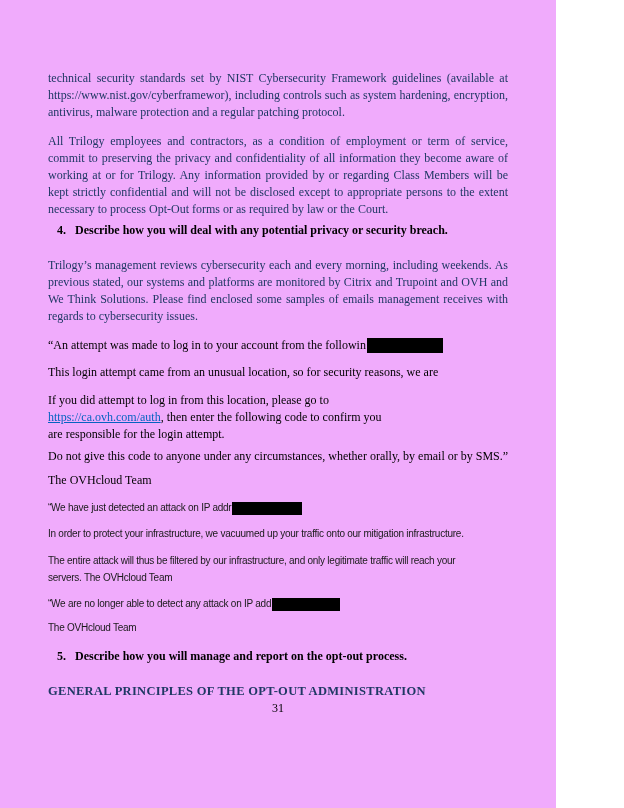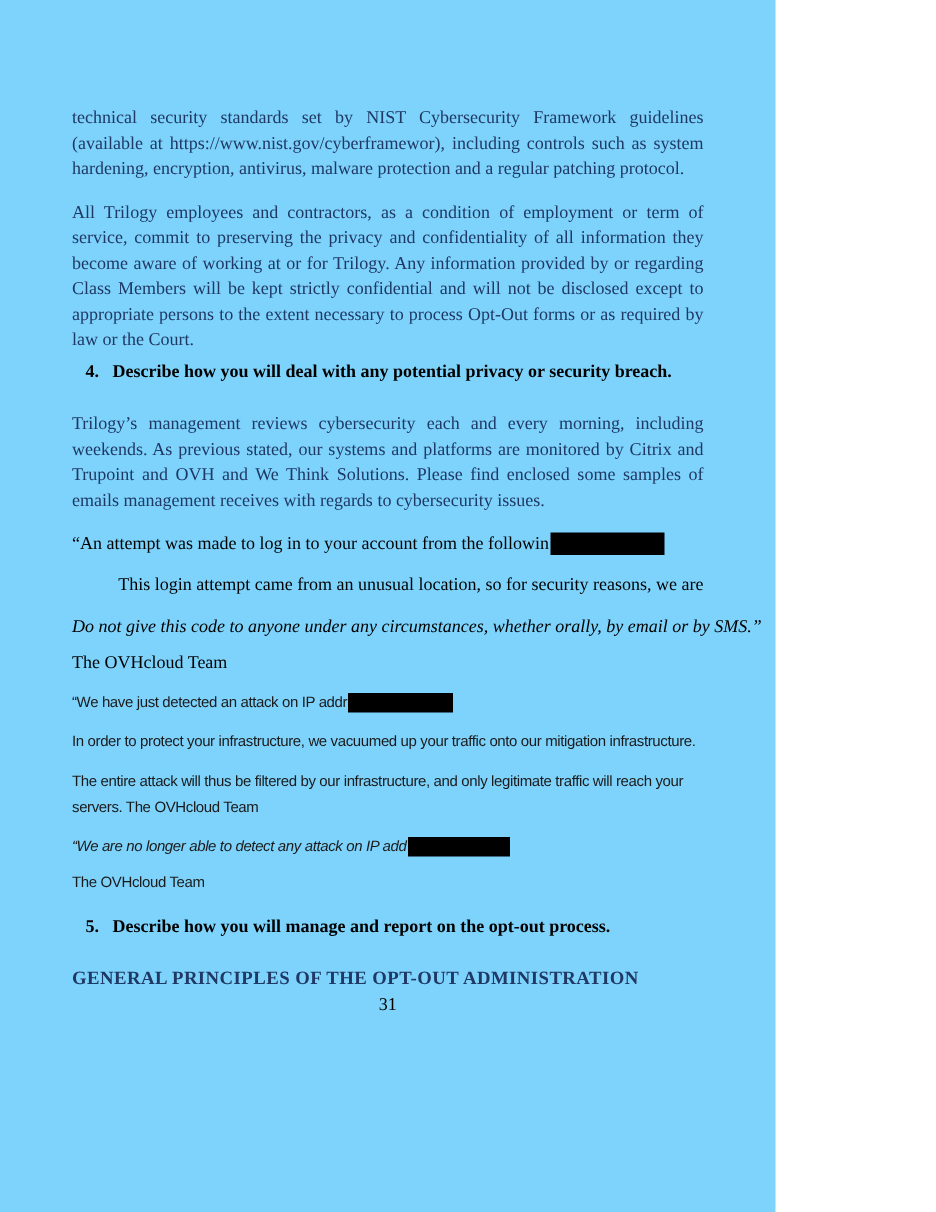--- a/index.html
+++ b/index.html
@@ -1,17 +1,17 @@
 <!DOCTYPE html>
 <html><head>
 <meta charset="utf-8">
 <style>
   html, body { margin: 0; padding: 0; background: #ffffff; }
   .page {
-    width: 517px; height: 808px; background: #7dd3fc; box-sizing: border-box;
+    width: 556px; height: 808px; background: #f0abfc; box-sizing: border-box;
     padding: 70px 48px 0 48px; position: relative; overflow: hidden;
     font-family: "Liberation Serif", "DejaVu Serif", serif;
     font-size: 12px; line-height: 17px; color: #000000;
   }
   .navy { color: #1f3864; text-align: justify; }
   .line { white-space: nowrap; }
   .sans {
     font-family: "Liberation Sans", "DejaVu Sans", sans-serif;
     font-size: 10px; letter-spacing: -0.25px; line-height: 17px; color: #1a1a1a;
   }
@@ -21,22 +21,22 @@
   .redact.r1 { width: 76px; height: 15px; }
   .redact.r2 { width: 70px; height: 13px; }
   .redact.r3 { width: 68px; height: 13px; }
   .hlink { color: #0563c1; text-decoration: underline; cursor: pointer; }
   .section-heading {
     font-weight: bold; color: #1f3864; letter-spacing: 0.3px; font-size: 12.5px;
   }
   .page-num { text-align: center; color: #000000; }
   .mb12 { margin-bottom: 12px; } .mb4 { margin-bottom: 4px; }
   .mb18 { margin-bottom: 18px; } .mb10 { margin-bottom: 10px; }
-  .mb11 { margin-bottom: 11px; text-align: right; } .mb5 { margin-bottom: 5px; }
-  .mb7 { margin-bottom: 7px; font-style: italic; } .mb9 { margin-bottom: 9px; }
+  .mb11 { margin-bottom: 11px; } .mb5 { margin-bottom: 5px; }
+  .mb7 { margin-bottom: 7px; } .mb9 { margin-bottom: 9px; }
   .mb23 { }
 </style>
 </head>
 <body>
 
 <div class="page">
 
   <p class="navy mb12" style="margin:0 0 12px 0">technical security standards set by NIST Cybersecurity Framework guidelines (available at https://www.nist.gov/cyberframewor), including controls such as system hardening, encryption, antivirus, malware protection and a regular patching protocol.</p>
 
   <p class="navy mb4" style="margin:0 0 4px 0">All Trilogy employees and contractors, as a condition of employment or term of service, commit to preserving the privacy and confidentiality of all information they become aware of working at or for Trilogy. Any information provided by or regarding Class Members will be kept strictly confidential and will not be disclosed except to appropriate persons to the extent necessary to process Opt-Out forms or as required by law or the Court.</p>
@@ -48,20 +48,27 @@
   <p class="navy mb12" style="margin:0 0 12px 0">Trilogy’s management reviews cybersecurity each and every morning, including weekends. As previous stated, our systems and platforms are monitored by Citrix and Trupoint and OVH and We Think Solutions. Please find enclosed some samples of emails management receives with regards to cybersecurity issues.</p>
 
   <div class="line mb10">
     <span>“An attempt was made to log in to your account from the followin</span><span class="redact r1"></span>
   </div>
 
   <div class="mb11">
     <div class="line">This login attempt came from an unusual location, so for security reasons, we are</div>
   </div>
 
+  <div class="mb5">
+    <div class="line">If you did attempt to log in from this location, please go to</div>
+    <div class="line">
+      <span class="hlink">https://ca.ovh.com/auth</span><span>, then enter the following code to confirm you</span>
+    </div>
+    <div class="line">are responsible for the login attempt.</div>
+  </div>
 
   <div class="line mb7">Do not give this code to anyone under any circumstances, whether orally, by email or by SMS.”</div>
 
   <div class="line mb10">The OVHcloud Team</div>
 
   <div class="line sans mb9">
     <span>“We have just detected an attack on IP addr</span><span class="redact r2"></span>
   </div>
 
   <div class="line sans mb10">In order to protect your infrastructure, we vacuumed up your traffic onto our mitigation infrastructure.</div>

